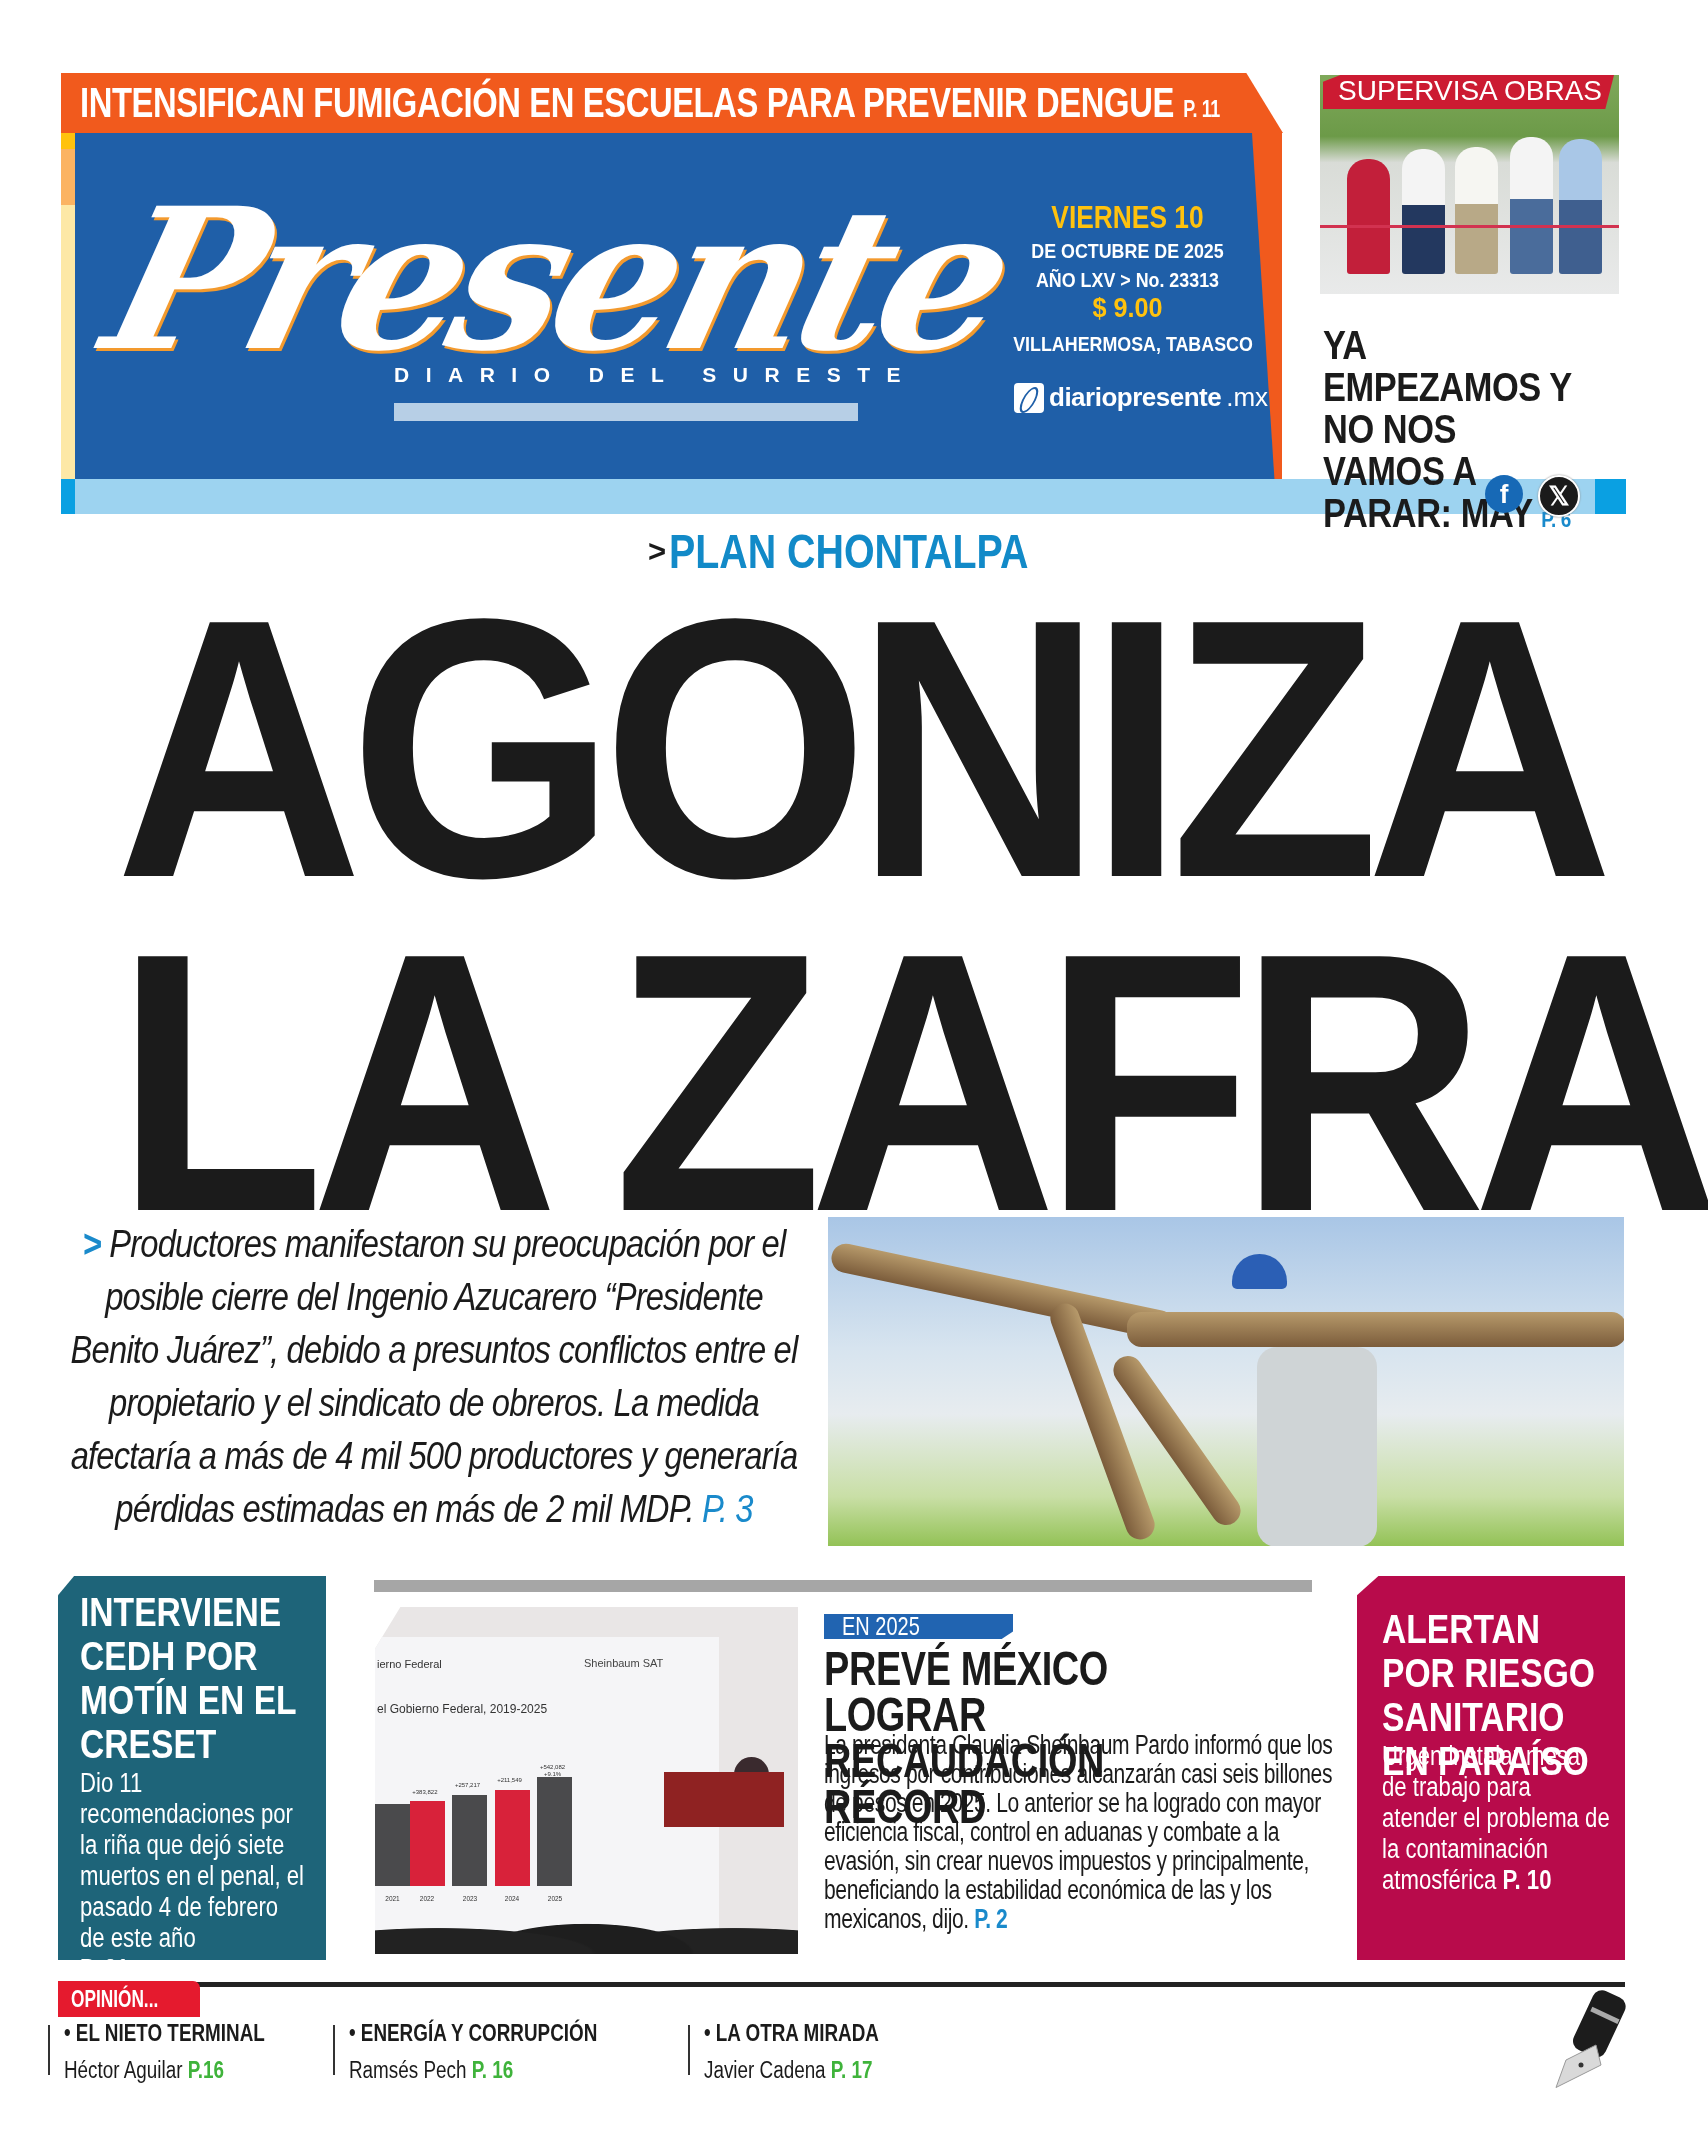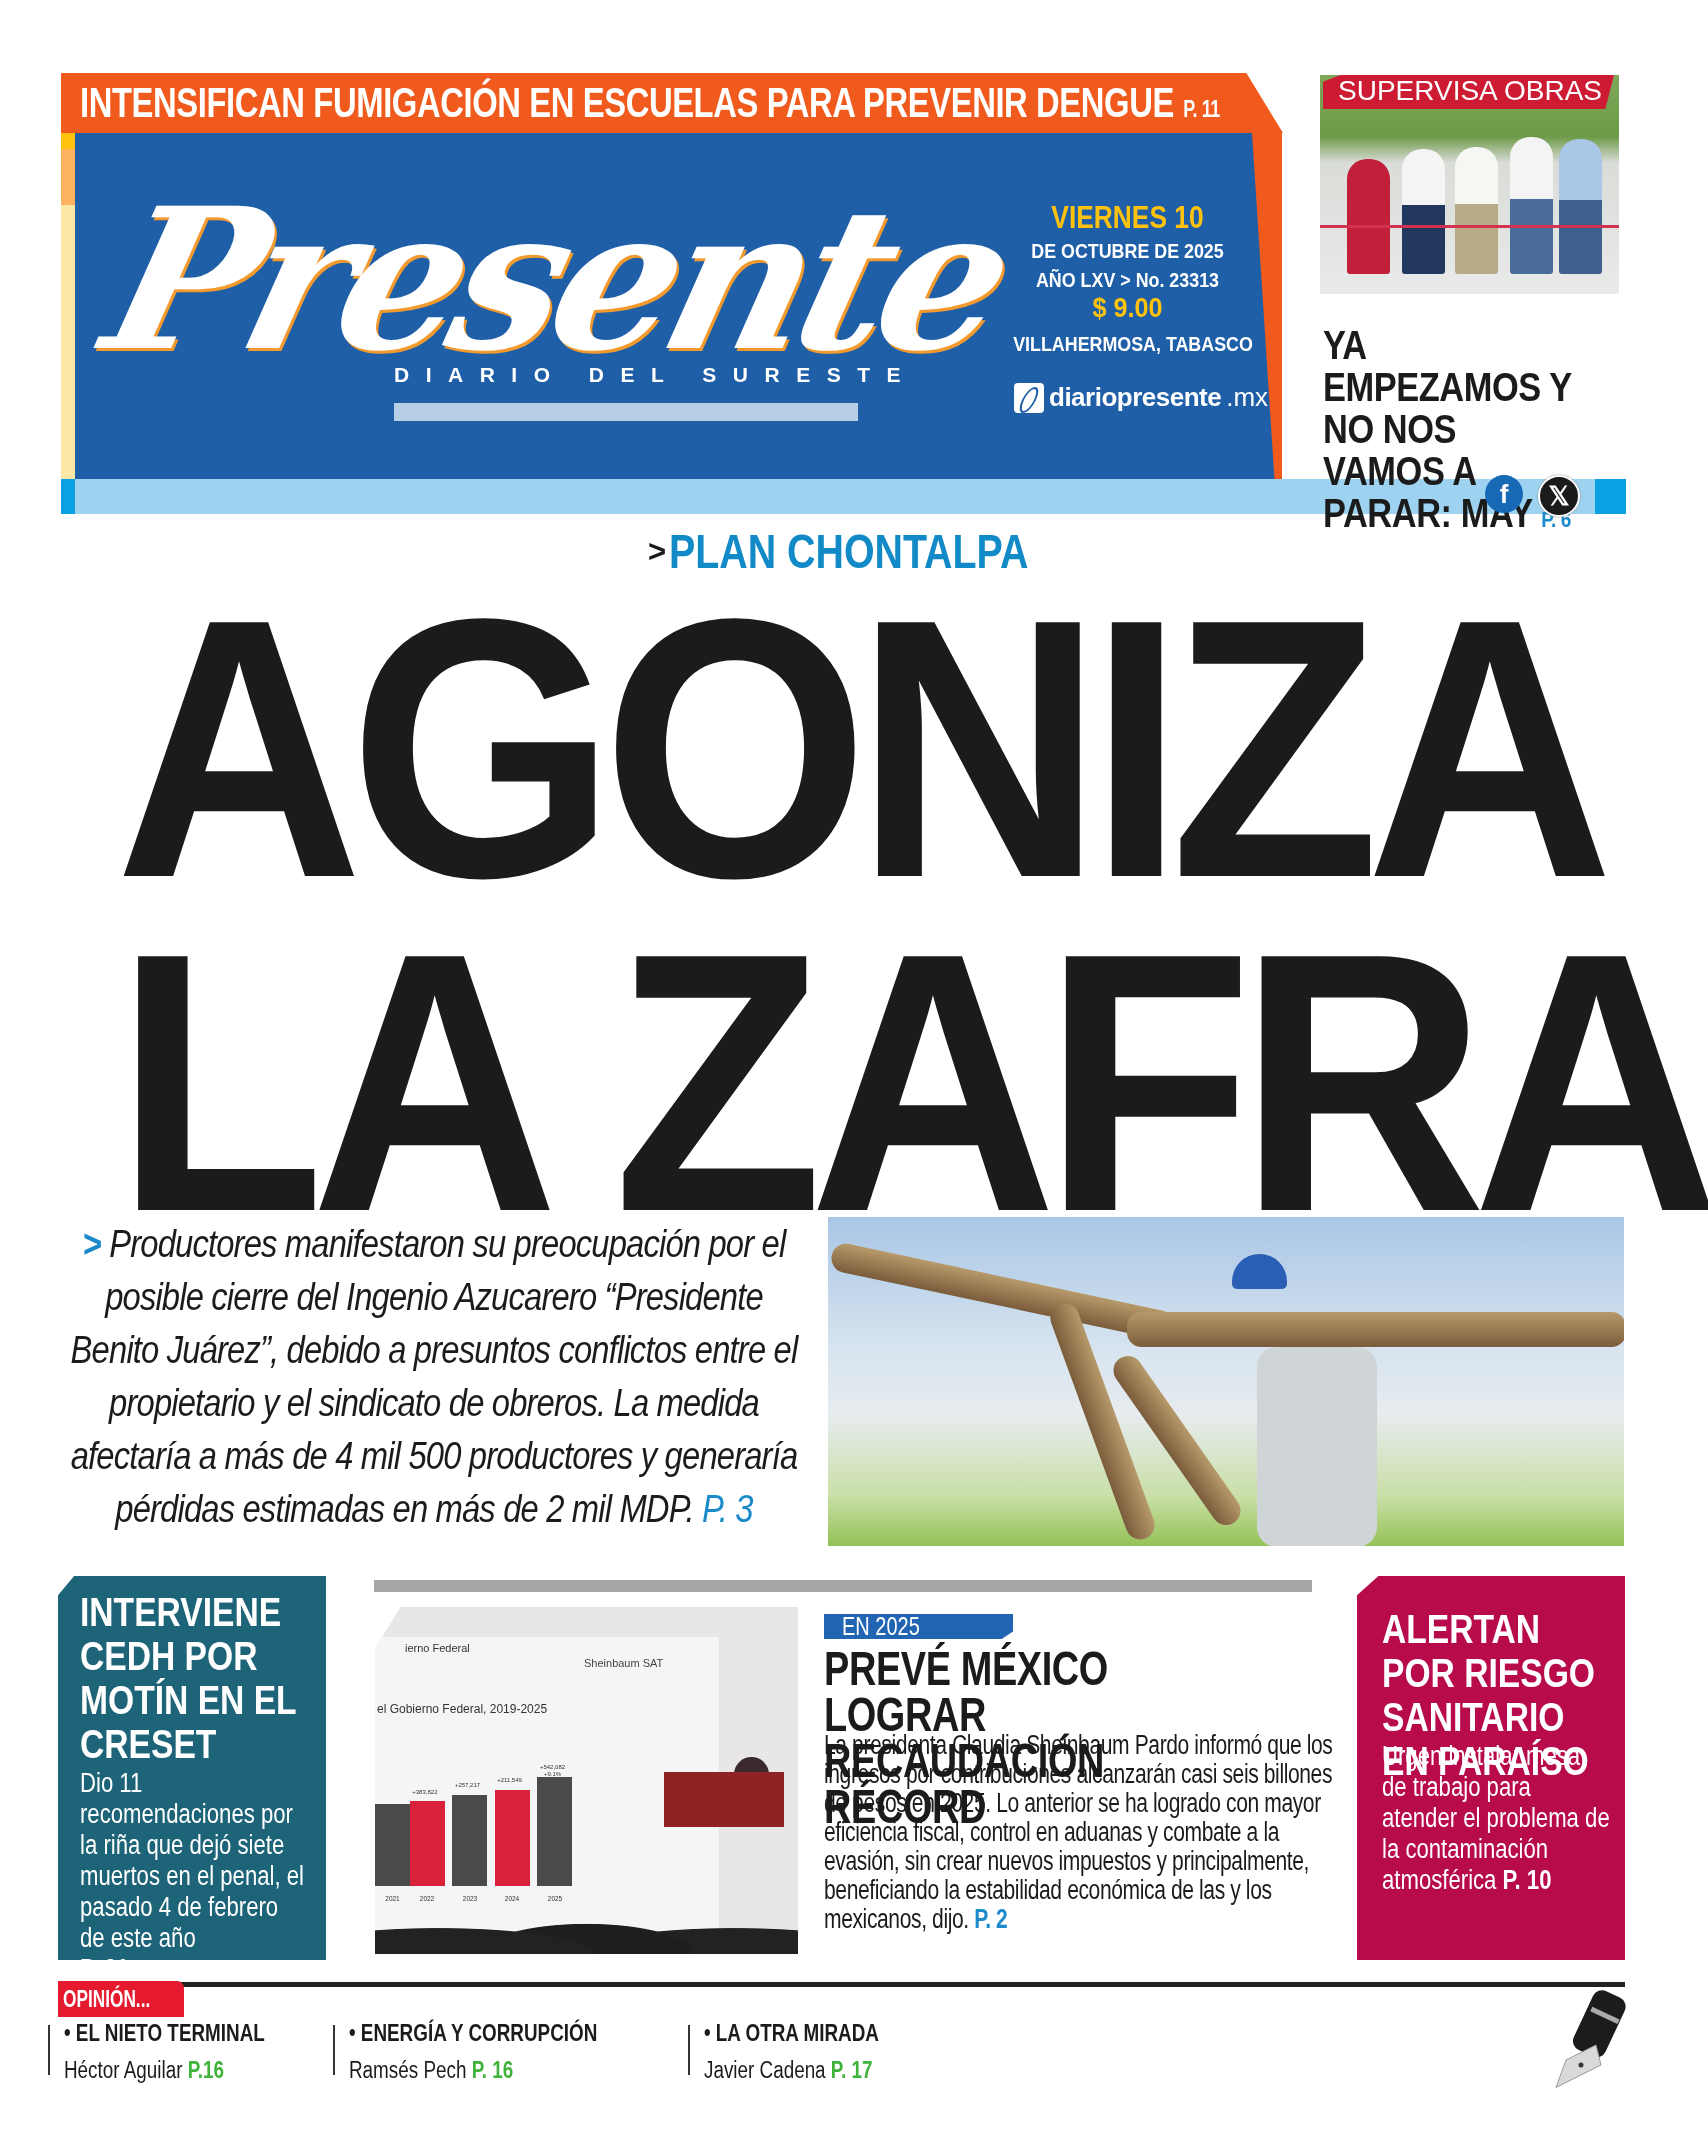--- a/index.html
+++ b/index.html
@@ -58,42 +58,42 @@
   .cane{position:absolute;height:29px;border-radius:14.5px;background:linear-gradient(180deg,#b79a6b,#7b5c3b);}
   
   #gray-rule{left:374px;top:1580px;width:938px;height:12px;background:#a6a6a6;}
   
   #teal{left:58px;top:1576px;width:268px;height:384px;background:#1e6479;clip-path:polygon(6% 0,100% 0,100% 100%,0 100%,0 5%);}
   #teal-head{left:80px;top:1590px;width:279px;color:#fff;font-size:41px;font-weight:700;line-height:44px;transform:scaleX(.82);transform-origin:left top;}
   #teal-body{left:80px;top:1768px;width:279px;color:#fff;font-size:27px;line-height:31px;transform:scaleX(.82);transform-origin:left top;}
   
   #mid-photo{left:375px;top:1607px;width:423px;height:347px;background:#e9e6e6;clip-path:polygon(0 12%,6% 0,100% 0,100% 100%,0 100%);overflow:hidden;}
   #screen{position:absolute;left:0;top:30px;width:344px;height:309px;background:#f5f5f7;}
-  #screen-title{position:absolute;left:2px;top:5px;font-size:11px;color:#333;margin-left:28px;}
+  #screen-title{position:absolute;left:2px;top:21px;font-size:11px;color:#333;}
   #screen-sub{position:absolute;left:2px;top:65px;font-size:12px;color:#333;}
   #screen-logos{position:absolute;left:209px;top:20px;font-size:11px;color:#444;}
   .bar{position:absolute;bottom:60px;width:35px;}
   .bar-lbl{position:absolute;bottom:44px;width:40px;font-size:6.5px;color:#333;text-align:center;}
   .bar-ann{position:absolute;width:45px;font-size:6px;color:#333;text-align:center;line-height:7px;}
   #podium{position:absolute;left:289px;top:165px;width:120px;height:55px;background:#8f2222;}
   #crowd{position:absolute;left:0;bottom:0;width:100%;height:60px;background:radial-gradient(ellipse at 15% 100%,#222 0 30%,transparent 31%),radial-gradient(ellipse at 50% 100%,#1e1e1e 0 35%,transparent 36%),radial-gradient(ellipse at 85% 100%,#222 0 30%,transparent 31%);}
   
   #mid-kicker{left:824px;top:1614px;width:171px;height:25px;background:#2164b1;color:#fff;font-size:25px;line-height:25px;padding-left:18px;clip-path:polygon(0 0,100% 0,100% 70%,94% 100%,0 100%);white-space:nowrap;}
   #mid-kicker span{display:inline-block;transform:scaleX(.8);transform-origin:left center;}
   #mid-head{left:824px;top:1646px;width:549px;font-size:48px;font-weight:700;line-height:46px;letter-spacing:-0.5px;transform:scaleX(.79);transform-origin:left top;}
   #mid-body{left:824px;top:1731px;width:668px;font-size:27px;line-height:29px;letter-spacing:-0.5px;transform:scaleX(.78);transform-origin:left top;}
   #mid-page{color:#1a8acb;font-weight:700;}
   
   #magenta{left:1357px;top:1576px;width:268px;height:384px;background:#b80b4b;clip-path:polygon(8% 0,100% 0,100% 100%,0 100%,0 5%);}
   #mag-head{left:1382px;top:1607px;width:279px;color:#fff;font-size:41px;font-weight:700;line-height:44px;transform:scaleX(.82);transform-origin:left top;}
   #mag-body{left:1382px;top:1741px;width:279px;color:#fff;font-size:27px;line-height:31px;transform:scaleX(.82);transform-origin:left top;}
   .pg-white{font-weight:700;}
   
   #op-rule{left:91px;top:1982px;width:1534px;height:5px;background:#222;}
-  #op-label{left:58px;top:1981px;height:36px;background:#e51a2e;color:#fff;font-size:23px;font-weight:700;line-height:36px;padding:0 5px;border-radius:0 7px 0 0;white-space:nowrap;}
+  #op-label{left:58px;top:1981px;height:36px;background:#e51a2e;color:#fff;font-size:23px;font-weight:700;line-height:36px;padding:0 13px;border-radius:0 7px 0 0;white-space:nowrap;}
   #op-label span{display:inline-block;transform:scaleX(.75);transform-origin:left center;}
   #opinion{left:58px;top:2020px;width:1496px;display:flex;}
   .op{position:relative;padding-left:6px;margin-right:0;}
   .op-sep{position:absolute;left:-10px;top:5px;width:1.5px;height:50px;background:#333;}
   .op-t{font-size:23px;font-weight:700;white-space:nowrap;transform:scaleX(.82);transform-origin:left top;}
   .op-a{font-size:23px;white-space:nowrap;margin-top:10px;transform:scaleX(.82);transform-origin:left top;}
   .op-p{color:#3fb33b;font-weight:700;}
   #pen{left:1546px;top:1990px;width:80px;height:100px;}
 </style>
 </head>

